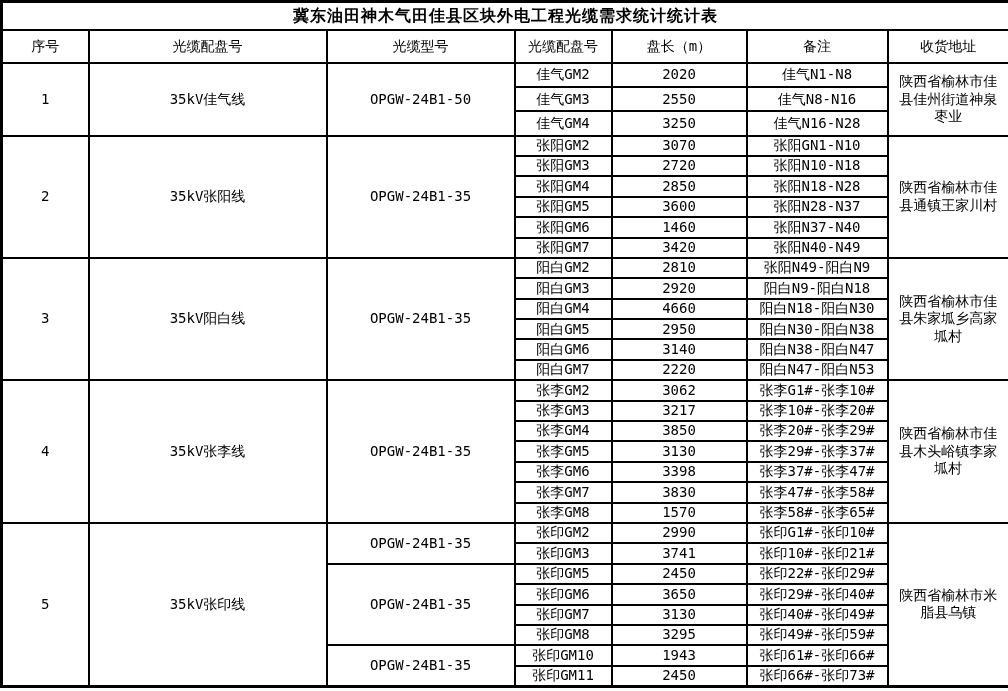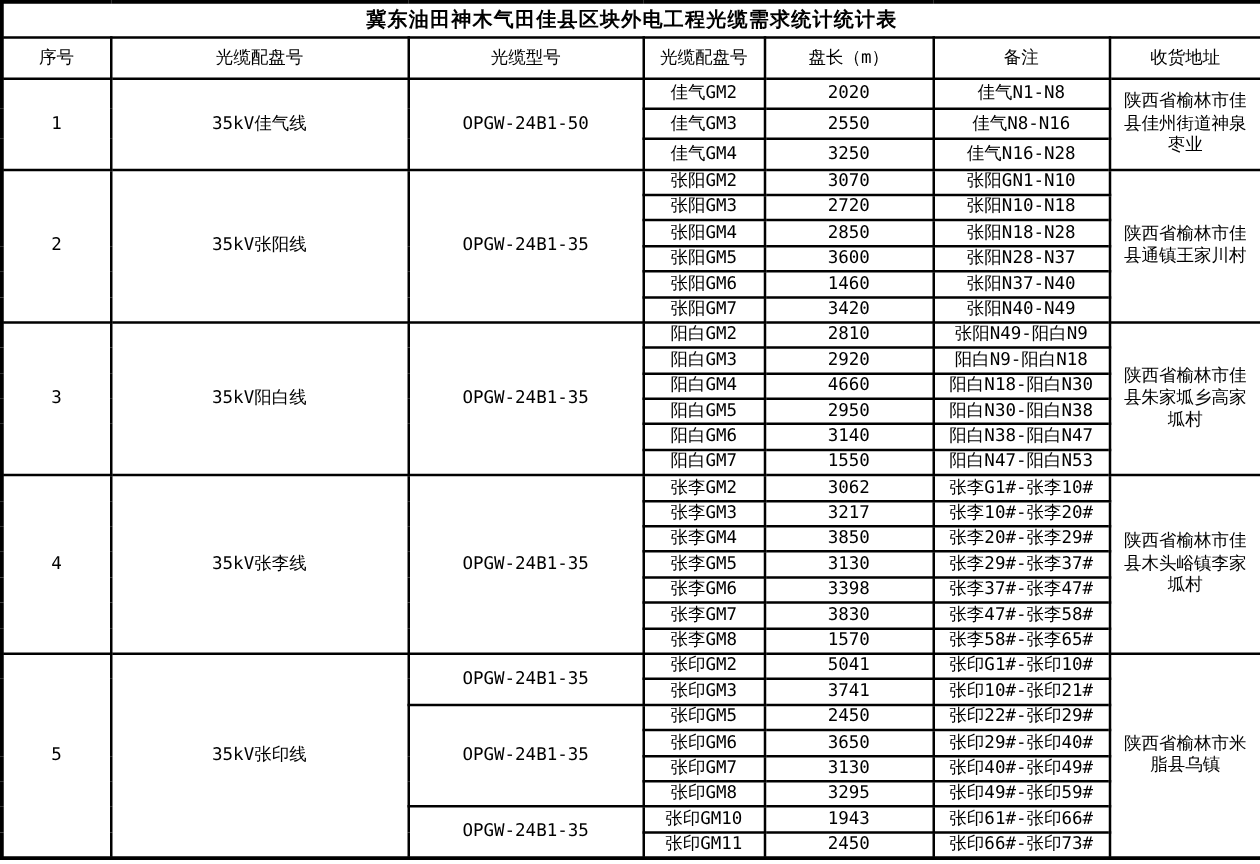--- a/index.html
+++ b/index.html
@@ -147,21 +147,21 @@
         <td>2950</td>
         <td>阳白N30-阳白N38</td>
       </tr>
       <tr>
         <td>阳白GM6</td>
         <td>3140</td>
         <td>阳白N38-阳白N47</td>
       </tr>
       <tr>
         <td>阳白GM7</td>
-        <td>1550</td>
+        <td>2220</td>
         <td>阳白N47-阳白N53</td>
       </tr>
       <tr>
         <td rowspan="7">4</td>
         <td rowspan="7">35kV张李线</td>
         <td rowspan="7">OPGW-24B1-35</td>
         <td>张李GM2</td>
         <td>3062</td>
         <td>张李G1#-张李10#</td>
         <td rowspan="7" class="addr">陕西省榆林市佳县木头峪镇李家坬村</td>
@@ -194,21 +194,21 @@
       <tr>
         <td>张李GM8</td>
         <td>1570</td>
         <td>张李58#-张李65#</td>
       </tr>
       <tr>
         <td rowspan="8">5</td>
         <td rowspan="8">35kV张印线</td>
         <td rowspan="2">OPGW-24B1-35</td>
         <td>张印GM2</td>
-        <td>5041</td>
+        <td>2990</td>
         <td>张印G1#-张印10#</td>
         <td rowspan="8" class="addr">陕西省榆林市米脂县乌镇</td>
       </tr>
       <tr>
         <td>张印GM3</td>
         <td>3741</td>
         <td>张印10#-张印21#</td>
       </tr>
       <tr>
         <td rowspan="4">OPGW-24B1-35</td>

